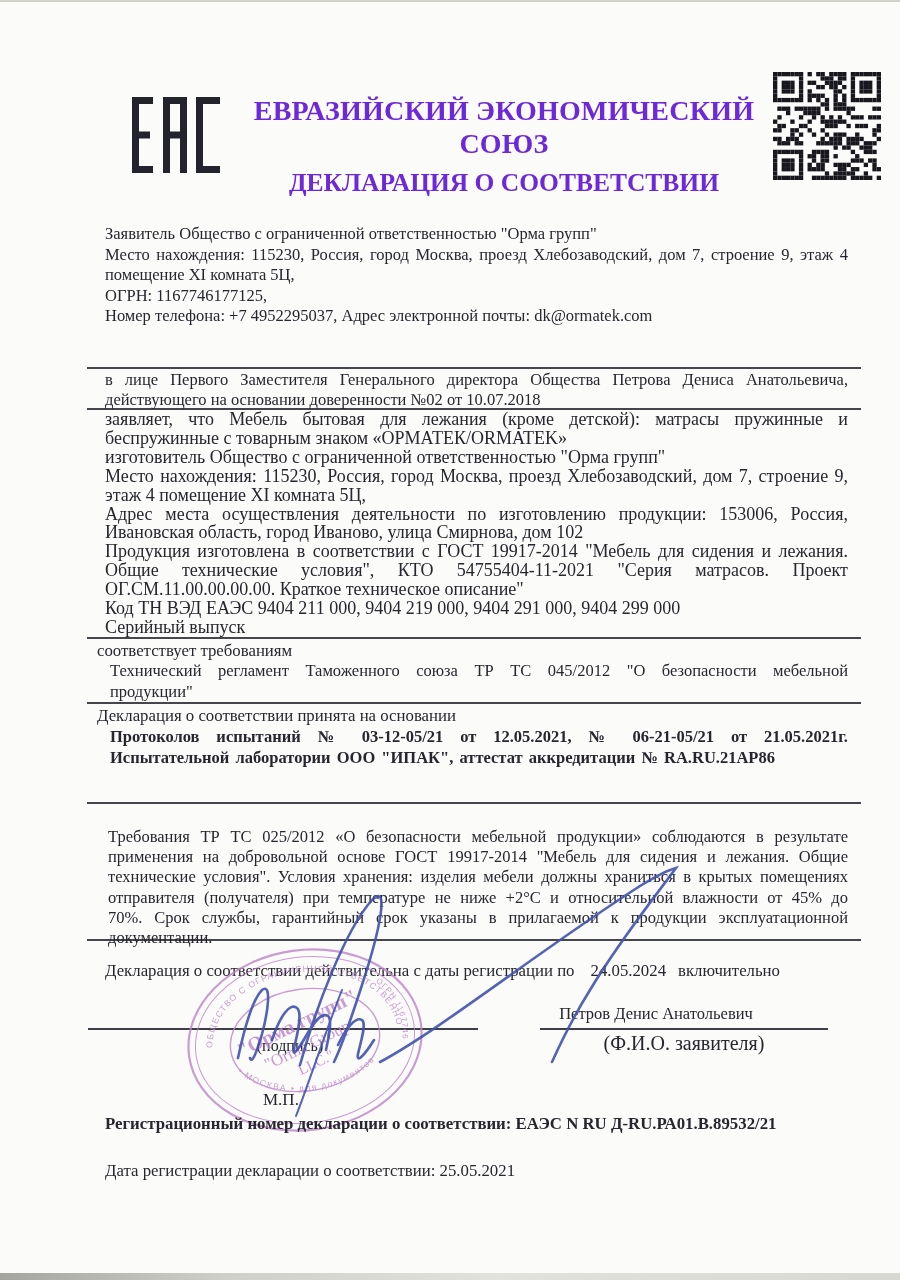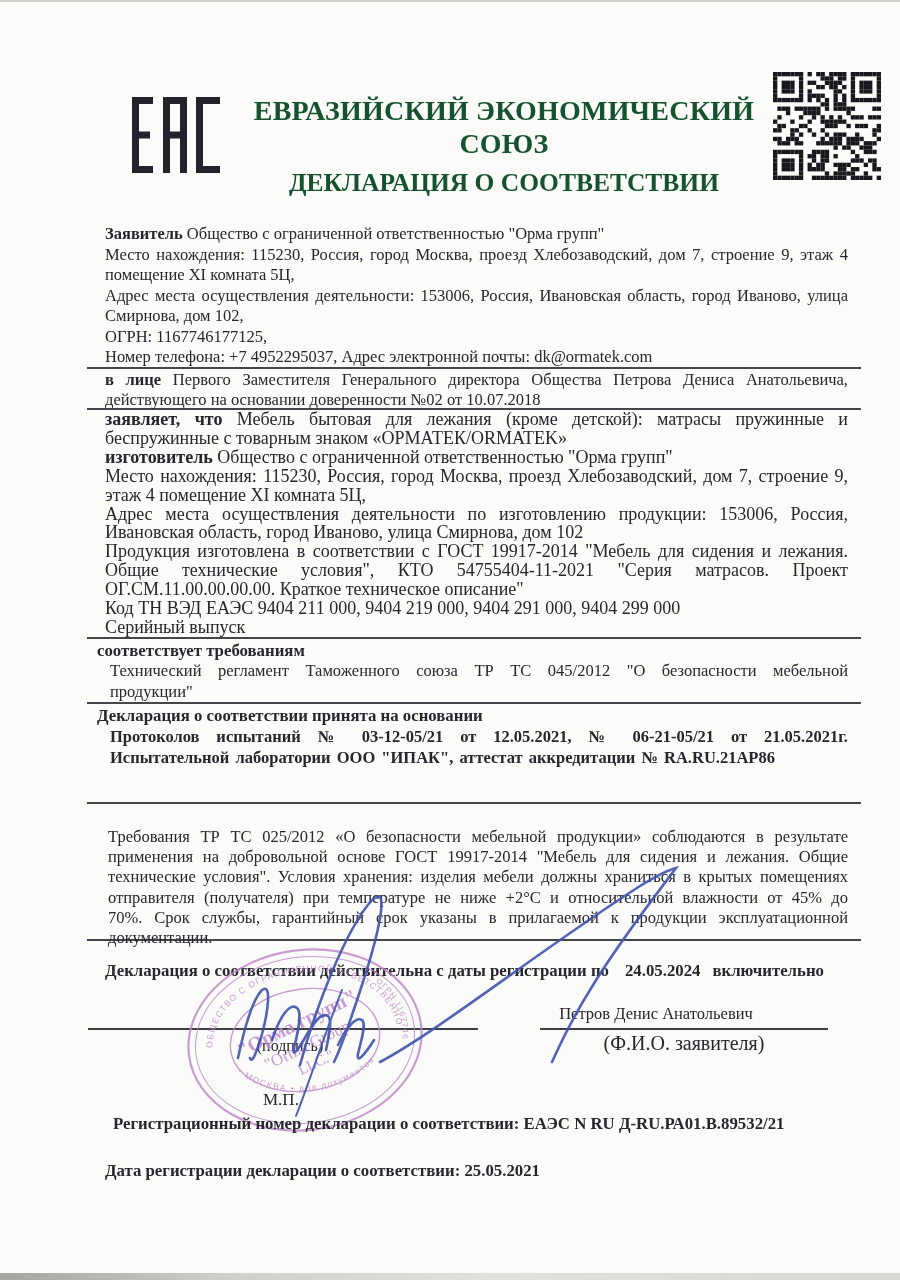--- a/index.html
+++ b/index.html
@@ -1,58 +1,58 @@
 <!DOCTYPE html>
 <html><head>
 <meta charset="utf-8">
 <style>
   html,body{margin:0;padding:0;background:#e9e9e6;}
   .page{position:relative;width:900px;height:1280px;margin:0 auto;background:#fbfbf9;
         overflow:hidden;font-family:"Liberation Serif",serif;color:#26262e;}
   p{margin:0;}
-  b{font-weight:bold;}
+  b{font-weight:normal;}
   .edge-top{position:absolute;top:0;left:0;width:100%;height:2px;background:#d2d2cc;}
   .edge-bottom{position:absolute;bottom:0;left:0;width:100%;height:7px;
         background:linear-gradient(90deg,#a5a59f,#cfcfc9 25%,#e2e2dc 55%,#d8d8d2);}
   
   #logo{position:absolute;left:132px;top:97px;width:88px;height:76px;}
   #titles{position:absolute;left:228px;top:94px;width:552px;text-align:center;
-          font-weight:bold;color:#14532d;}
+          font-weight:bold;color:#6d28d9;}
   #title1{font-size:28px;letter-spacing:.2px;line-height:33px;}
   #title2{font-size:25.5px;line-height:30px;margin-top:8px;}
   #qr{position:absolute;left:773px;top:72px;width:108px;height:108px;}
   
   .rule{position:absolute;left:87px;width:774px;height:2px;background:#45454c;}
   #r1{top:367px}#r2{top:408px}#r3{top:637px}#r4{top:702px}#r5{top:802px}#r6{top:939px}
   
   .sec{position:absolute;left:105px;width:743px;font-size:16.5px;line-height:20.5px;}
   .jus{text-align:justify;-moz-text-align-last:left;text-align-last:left;}
-  .hdr{position:absolute;left:97px;width:751px;font-weight:bold;font-size:16.8px;}
+  .hdr{position:absolute;left:97px;width:751px;font-weight:normal;font-size:16.8px;}
   #sec-applicant{top:224px;}
   #sec-rep{top:370px;line-height:20px;}
   #sec-decl{top:410px;font-size:18px;line-height:18.9px;}
   #hdr-comp{top:641px;}
   #body-comp{top:660px;left:110px;width:738px;line-height:21px;word-spacing:3px;}
   #hdr-basis{top:706px;}
   #body-basis{top:727px;left:110px;width:738px;line-height:20.5px;word-spacing:2px;font-weight:bold;}
   #sec-scheme{top:782px;left:103px;}
   #hdr-add{top:805px;}
   #body-add{top:827px;left:108px;width:740px;line-height:20.2px;word-spacing:2.5px;}
   #sec-validity{top:961px;font-weight:bold;font-size:16.8px;}
   .vdate{margin-left:16px;margin-right:12px;}
   
   .sigline{position:absolute;top:1028px;height:2px;background:#3e3e46;}
   #line-left{left:88px;width:390px;}
   #line-right{left:540px;width:288px;}
   #cap-sign{position:absolute;top:1037px;left:210px;width:160px;text-align:center;font-size:16px;}
   #signer-name{position:absolute;top:1004px;left:546px;width:220px;text-align:center;font-size:16.5px;}
   #cap-name{position:absolute;top:1032px;left:574px;width:220px;text-align:center;font-size:20px;}
   #mp{position:absolute;top:1090px;left:263px;font-size:17px;}
-  #reg-num{position:absolute;top:1114px;left:105px;font-weight:bold;font-size:16.8px;margin-left:8px;}
-  #reg-date{position:absolute;top:1161px;left:105px;font-weight:bold;font-size:16.8px;text-align:center;}
+  #reg-num{position:absolute;top:1114px;left:105px;font-weight:bold;font-size:16.8px;}
+  #reg-date{position:absolute;top:1161px;left:105px;font-weight:normal;font-size:16.8px;text-align:center;}
   
   #stamp{position:absolute;left:182px;top:942px;width:250px;height:200px;opacity:.82;}
   #sig{position:absolute;left:170px;top:855px;width:560px;height:270px;}
 </style>
 </head>
 <body>
 
 <div class="page">
   <div class="edge-top"></div>
   <div class="edge-bottom"></div>
@@ -397,21 +397,20 @@
   <div class="rule" id="r1"></div>
   <div class="rule" id="r2"></div>
   <div class="rule" id="r3"></div>
   <div class="rule" id="r4"></div>
   <div class="rule" id="r5"></div>
   <div class="rule" id="r6"></div>
 
   <div class="sec jus" id="sec-applicant">
     <p><b>Заявитель</b> <span>Общество с ограниченной ответственностью "Орма групп"</span></p>
     <p>Место нахождения: 115230, Россия, город Москва, проезд Хлебозаводский, дом 7, строение 9, этаж 4 помещение XI комната 5Ц,</p>
-    <p>Адрес места осуществления деятельности: 153006, Россия, Ивановская область, город Иваново, улица Смирнова, дом 102,</p>
     <p>ОГРН: 1167746177125,</p>
     <p>Номер телефона: +7 4952295037, Адрес электронной почты: dk@ormatek.com</p>
   </div>
 
   <div class="sec jus" id="sec-rep">
     <p><b>в лице</b> <span>Первого Заместителя Генерального директора Общества Петрова Дениса Анатольевича, действующего на основании доверенности №02 от 10.07.2018</span></p>
   </div>
 
   <div class="sec jus" id="sec-decl">
     <p><b>заявляет, что</b> <span>Мебель бытовая для лежания (кроме детской): матрасы пружинные и беспружинные с товарным знаком «ОРМАТЕК/ORMATEK»</span></p>

